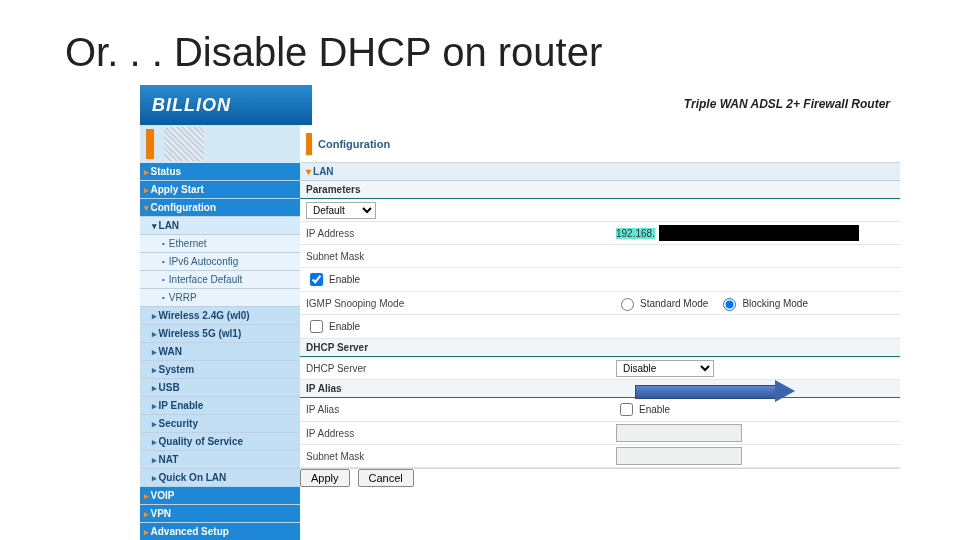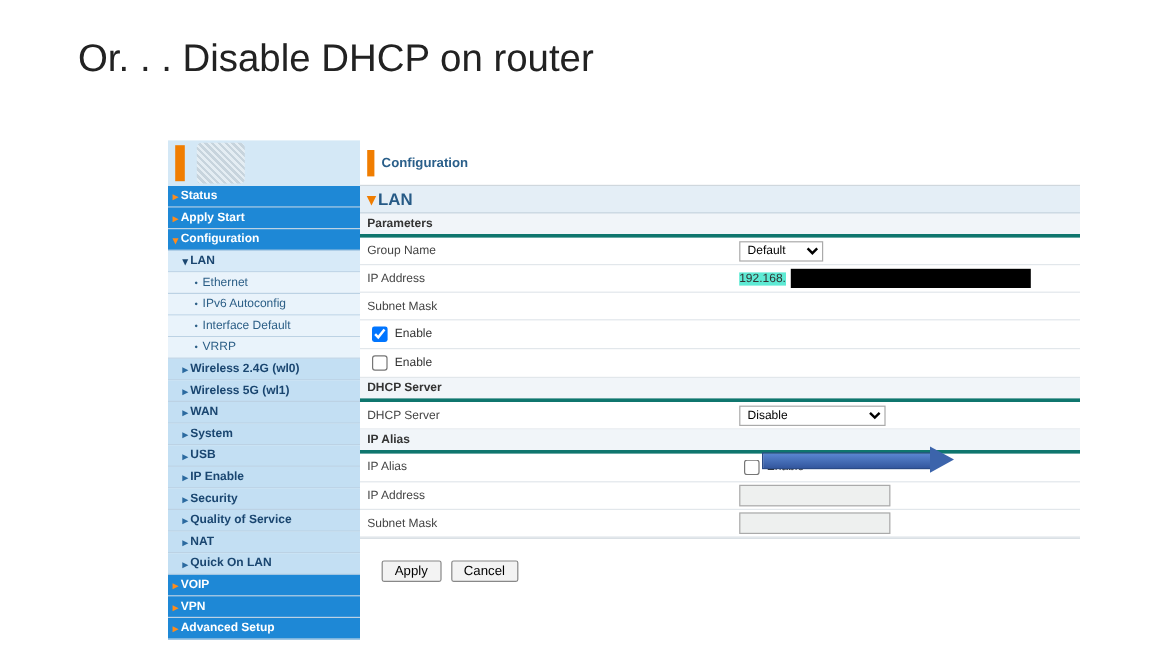--- a/index.html
+++ b/index.html
@@ -1,17 +1,17 @@
 <!DOCTYPE html>
 <html><head>
 <meta charset="utf-8">
 <style>
   html,body{margin:0;padding:0;font-family:Arial,Helvetica,sans-serif;background:#fff;}
   body{width:960px;height:540px;overflow:hidden;}
-  .slide-title{font-family:"Segoe UI Light","Segoe UI",Arial,sans-serif;font-size:32px;font-weight:400;color:#222;margin:30px 0 10px 65px;}
+  .slide-title{font-family:"Segoe UI Light","Segoe UI",Arial,sans-serif;font-size:40px;font-weight:400;color:#222;margin:30px 0 10px 65px;}
   .router-shot{position:relative;margin:0 0 0 140px;width:760px;}
   .top-bar{height:40px;position:relative;}
   .brand-block{display:inline-block;width:160px;height:40px;background:linear-gradient(#2a8bd1,#0a5ca2);color:#fff;font-weight:800;font-style:italic;font-size:18px;letter-spacing:1px;line-height:40px;padding-left:12px;position:relative;overflow:hidden;}
   .brand-block::after{content:"";position:absolute;right:-18px;top:0;border-left:18px solid #0a5ca2;border-top:40px solid transparent;}
   .device-title{position:absolute;right:10px;top:12px;font-weight:700;font-style:italic;font-size:12px;color:#222;}
   .ribbon{height:38px;display:flex;align-items:stretch;}
   .ribbon-left{width:160px;background:#d4e8f6;display:flex;align-items:center;}
   .ribbon-left .orange-tab{width:8px;height:30px;background:#f07d00;margin-left:6px;}
   .ribbon-left .face{width:40px;height:34px;background:repeating-linear-gradient(45deg,#c7d4dd,#c7d4dd 2px,#e4edf3 2px,#e4edf3 4px);margin-left:10px;border-radius:4px;}
   .ribbon-right{flex:1;background:#fff;display:flex;align-items:center;border-bottom:1px solid #cfd7dd;}
@@ -22,45 +22,47 @@
   .sidebar .row{display:flex;align-items:center;height:17px;padding-left:4px;border-bottom:1px solid #bcd2e4;}
   .sidebar .lvl1{background:#1e88d6;color:#fff;font-weight:700;}
   .sidebar .lvl1 .arr{color:#ff8c1a;margin-right:2px;font-size:9px;}
   .sidebar .lvl2{background:#c3dff3;color:#1a4670;font-weight:700;padding-left:12px;}
   .sidebar .lvl2 .arr{color:#2b6aa0;margin-right:2px;font-size:9px;}
   .sidebar .lvl2a{background:#d7eaf8;color:#1a4670;font-weight:700;padding-left:12px;}
   .sidebar .lvl2a .arr{color:#1a4670;margin-right:2px;font-size:9px;}
   .sidebar .lvl3{background:#e9f3fb;color:#2b5e86;padding-left:22px;}
   .sidebar .lvl3 .dot{color:#2b5e86;margin-right:4px;font-size:8px;}
   .main{flex:1;font-size:10px;color:#333;}
-  .section-head{background:#e4eef6;border-bottom:1px solid #bfcdd8;padding:3px 6px;font-weight:700;color:#265a86;font-size:14px;}
+  .section-head{background:#e4eef6;border-bottom:1px solid #bfcdd8;padding:3px 6px;font-weight:700;color:#265a86;font-size:10px;}
   .section-head .caret{color:#f07d00;margin-right:2px;}
-  .sub-head{background:#f1f5f9;border-bottom:3px solid #0f766e;padding:3px 6px;font-weight:700;color:#333;}
+  .sub-head{background:#f1f5f9;border-bottom:1px solid #0f766e;padding:3px 6px;font-weight:700;color:#333;}
   .field{display:flex;align-items:center;border-bottom:1px solid #e2e7eb;min-height:18px;padding:2px 6px;}
   .field .lbl{width:310px;color:#444;}
   .field .val{flex:1;display:flex;align-items:center;gap:10px;}
   .black-box{background:#000;height:16px;width:200px;margin-left:-2px;}
   .ip-prefix{background:#5eead4;border:0;font-size:10px;color:#333;margin-right:-4px;}
   input.txt,select.sel{font-size:10px;padding:1px 2px;height:14px;border:1px solid #aaa;background:#fff;}
-  select.sel{width:122px;height:17px;}
+  select.sel{width:98px;height:17px;}
   .radio-lbl,.chk-lbl{display:flex;align-items:center;gap:3px;}
   .btn{font-size:11px;padding:2px 10px;border:1px solid #888;background:#f3f3f3;border-radius:2px;}
-  .btn-row{padding:18px;display:flex;gap:8px;border-top:1px solid #d2d9df;}
+  .btn-row{padding:0;display:flex;gap:8px;border-top:1px solid #d2d9df;}
   .arrow{position:absolute;left:495px;top:297px;width:160px;height:18px;z-index:5;}
   .arrow-body{position:absolute;left:0;top:3px;width:140px;height:12px;background:linear-gradient(#5a86d1,#33579e);border:1px solid #2a4a86;}
   .arrow-head{position:absolute;right:0;top:-2px;width:0;height:0;border-left:20px solid #3c64ab;border-top:11px solid transparent;border-bottom:11px solid transparent;}
 </style>
 </head>
 <body>
 
 <div class="slide-title">Or. . . Disable DHCP on router</div>
 
 <div class="router-shot">
 
   <div class="top-bar">
+    <div class="brand-block">BILLION</div>
+    <div class="device-title">Triple WAN ADSL 2+ Firewall Router</div>
   </div>
 
   <div class="ribbon">
     <div class="ribbon-left">
       <div class="orange-tab"></div>
       <div class="face"></div>
     </div>
     <div class="ribbon-right">
       <div class="orange-tab"></div>
       <div class="cfg-label">Configuration</div>
@@ -153,21 +155,20 @@
           <span class="arr">▸</span>
           <span>Advanced Setup</span>
         </div>
       </div>
 
     <div class="main">
       <div class="section-head"><span class="caret">▾</span><span>LAN</span></div>
       <div class="sub-head">Parameters</div>
 
       <div class="field">
-        <div class="lbl">Group Name</div>
         <div class="val">
             <select class="sel" style="width:70px"><option>Default</option></select>
           </div>
       </div>
 
       <div class="field">
         <div class="lbl">IP Address</div>
         <div class="val">
             <span class="ip-prefix">192.168.</span>
             <div class="black-box"></div>
@@ -180,20 +181,33 @@
 
       <div class="field">
         <div class="val">
             <label class="chk-lbl">
               <input type="checkbox" checked="" style="">
               <span>Enable</span>
             </label>
           </div>
       </div>
 
+      <div class="field">
+        <div class="lbl">IGMP Snooping Mode</div>
+        <div class="val">
+          <label class="radio-lbl">
+              <input type="radio" name="igmp" style="">
+              <span>Standard Mode</span>
+            </label>
+          <label class="radio-lbl">
+              <input type="radio" name="igmp" checked="" style="">
+              <span>Blocking Mode</span>
+            </label>
+        </div>
+      </div>
 
       <div class="field">
         <div class="val">
             <label class="chk-lbl">
               <input type="checkbox" style="">
               <span>Enable</span>
             </label>
           </div>
       </div>
 

